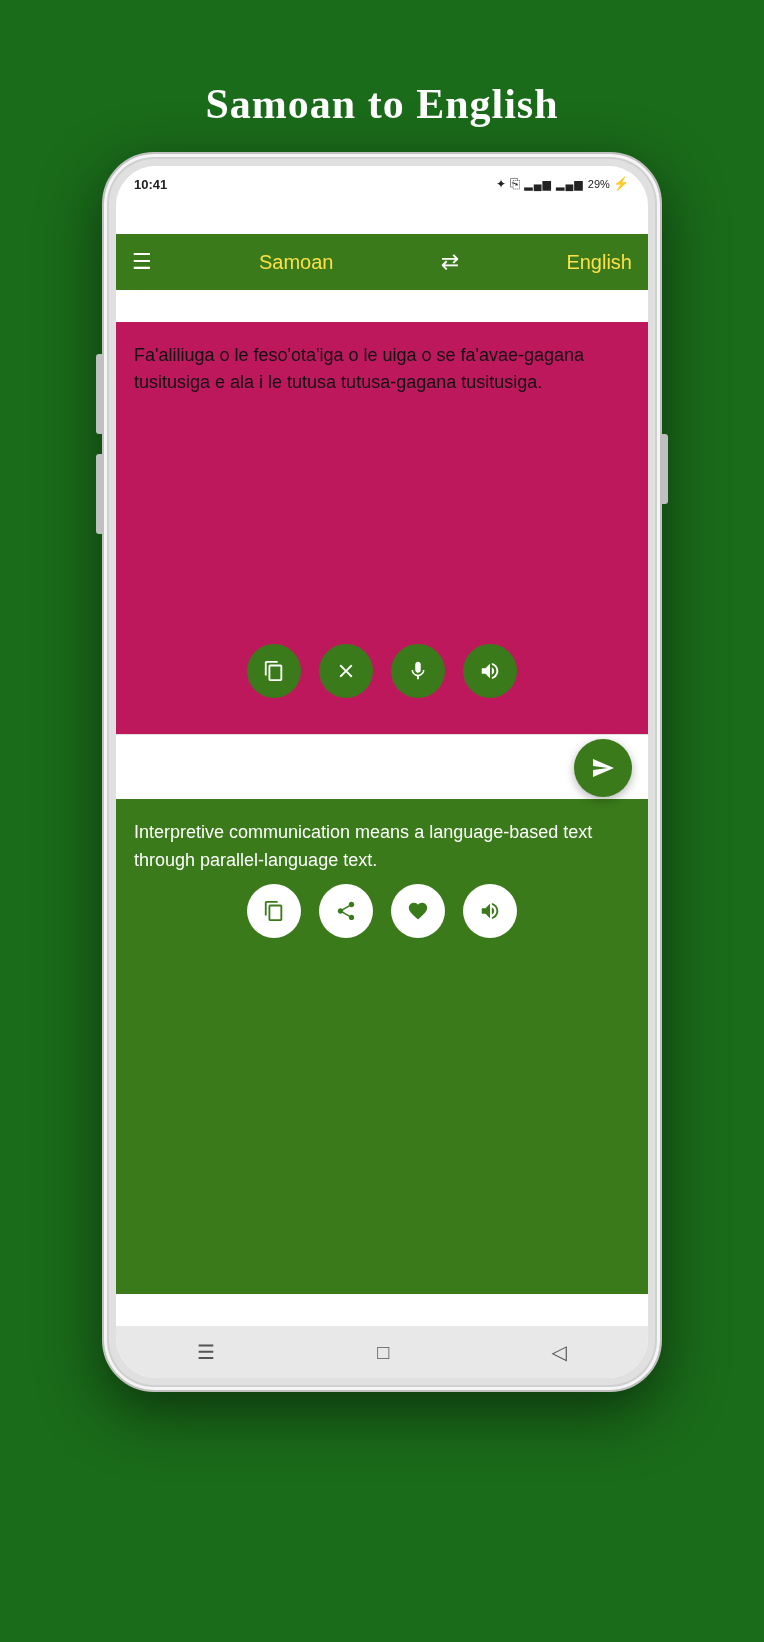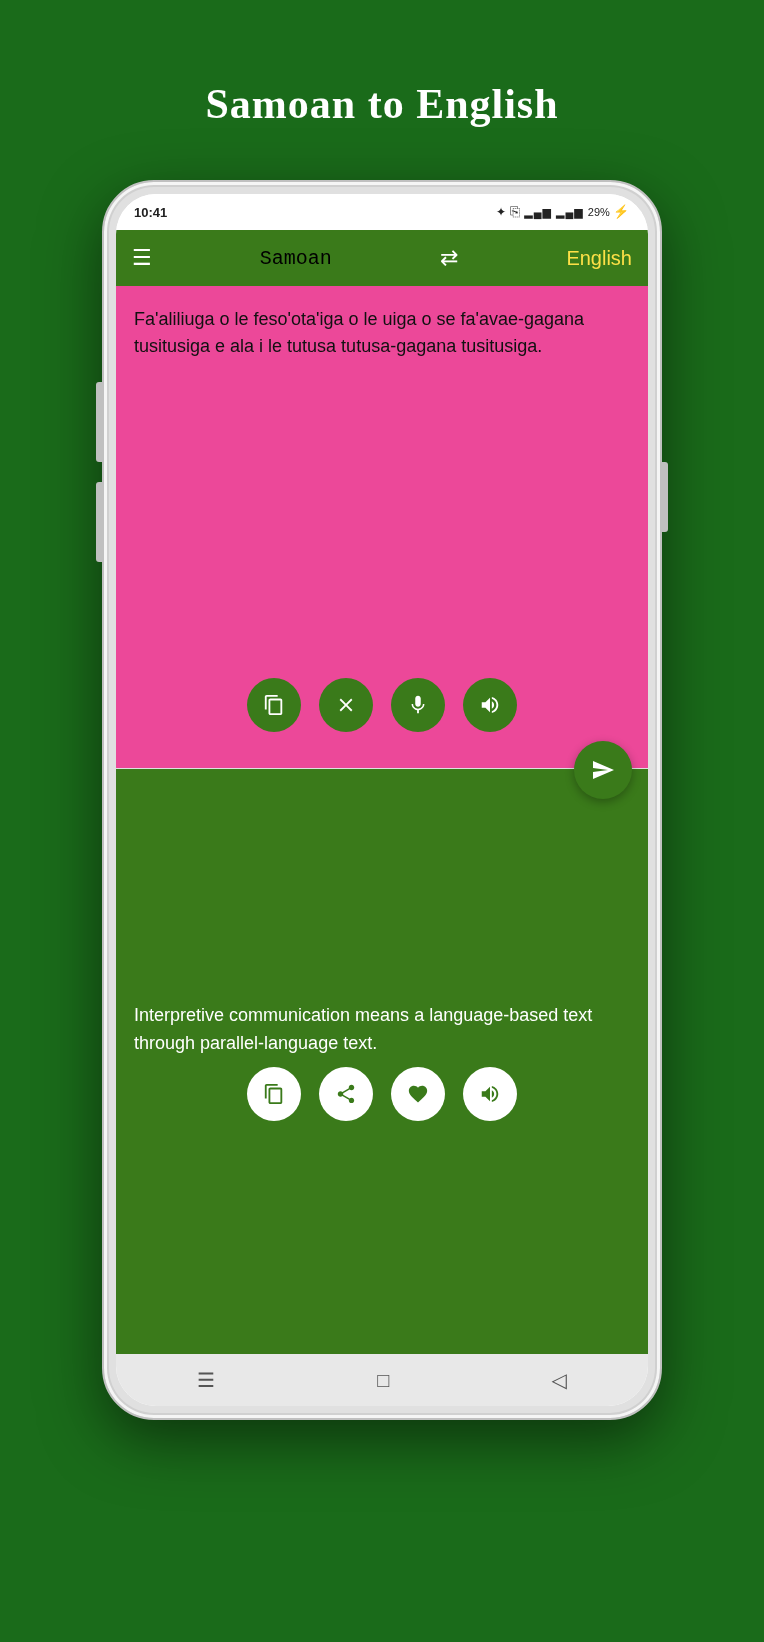--- a/index.html
+++ b/index.html
@@ -14,21 +14,21 @@
       font-family: Georgia, serif;
       overflow: hidden;
     }
 
     .page-title {
       color: white;
       font-size: 42px;
       font-family: Georgia, serif;
       font-weight: bold;
       margin-top: 80px;
-      margin-bottom: 52px;
+      margin-bottom: 24px;
       letter-spacing: 1px;
     }
 
     .phone-wrapper {
       position: relative;
       width: 560px;
       height: 1240px;
     }
 
     
@@ -73,20 +73,21 @@
       position: absolute;
       top: 14px;
       left: 14px;
       right: 14px;
       bottom: 14px;
       border-radius: 40px;
       overflow: hidden;
       background: white;
       display: flex;
       flex-direction: column;
+      gap: 32px;
     }
 
     
     .status-bar {
       background: white;
       height: 36px;
       display: flex;
       align-items: center;
       justify-content: space-between;
       padding: 0 18px;
@@ -119,42 +120,42 @@
       flex-shrink: 0;
     }
 
     .header-menu {
       color: white;
       font-size: 22px;
       cursor: pointer;
     }
 
     .header-lang-from {
-      color: #000000;
-      font-size: 20px;
-      font-family: Liberation Mono, monospace;
+      color: #fde047;
+      font-size: 20px;
+      font-family: Liberation Sans, sans-serif;
       font-weight: 500;
     }
 
     .header-swap {
       color: white;
       font-size: 20px;
       cursor: pointer;
     }
 
     .header-lang-to {
       color: #fde047;
       font-size: 20px;
       font-family: Arial, sans-serif;
       font-weight: 500;
     }
 
     
     .input-area {
-      background: #ec4899;
+      background: #be185d;
       flex: 1.1;
       padding: 20px 18px 26px 18px;
       display: flex;
       flex-direction: column;
       justify-content: space-between;
       border-bottom: 1px solid #e0e0e0;
       min-height: 0;
     }
 
     .input-text {
@@ -211,21 +212,21 @@
       z-index: 10;
     }
 
     
     .output-area {
       background: #3a7a1a;
       flex: 1.4;
       padding: 20px 18px 10px 18px;
       display: flex;
       flex-direction: column;
-      justify-content: center;
+      justify-content: flex-start;
       min-height: 0;
     }
 
     .output-text {
       font-size: 18px;
       font-family: Arial, sans-serif;
       color: white;
       line-height: 1.55;
     }
 

